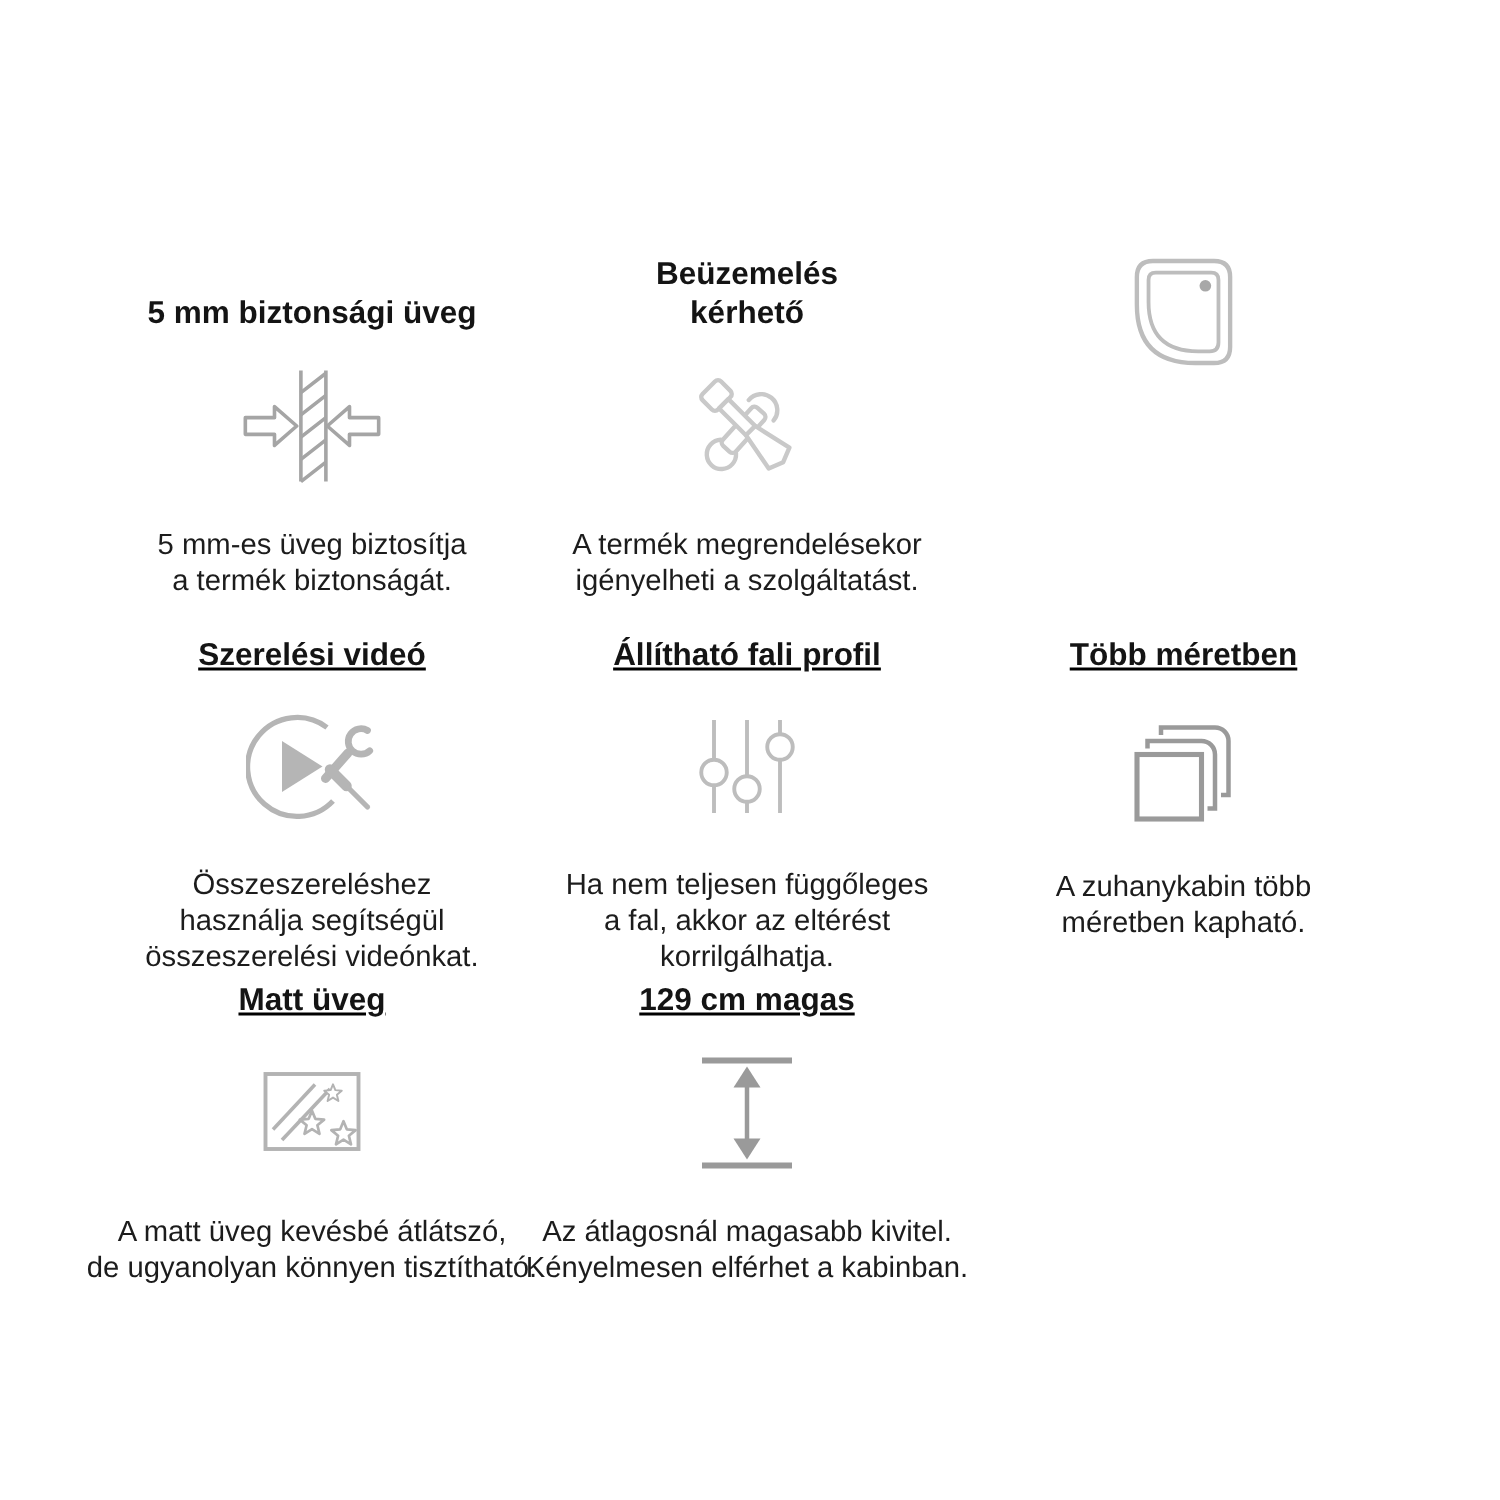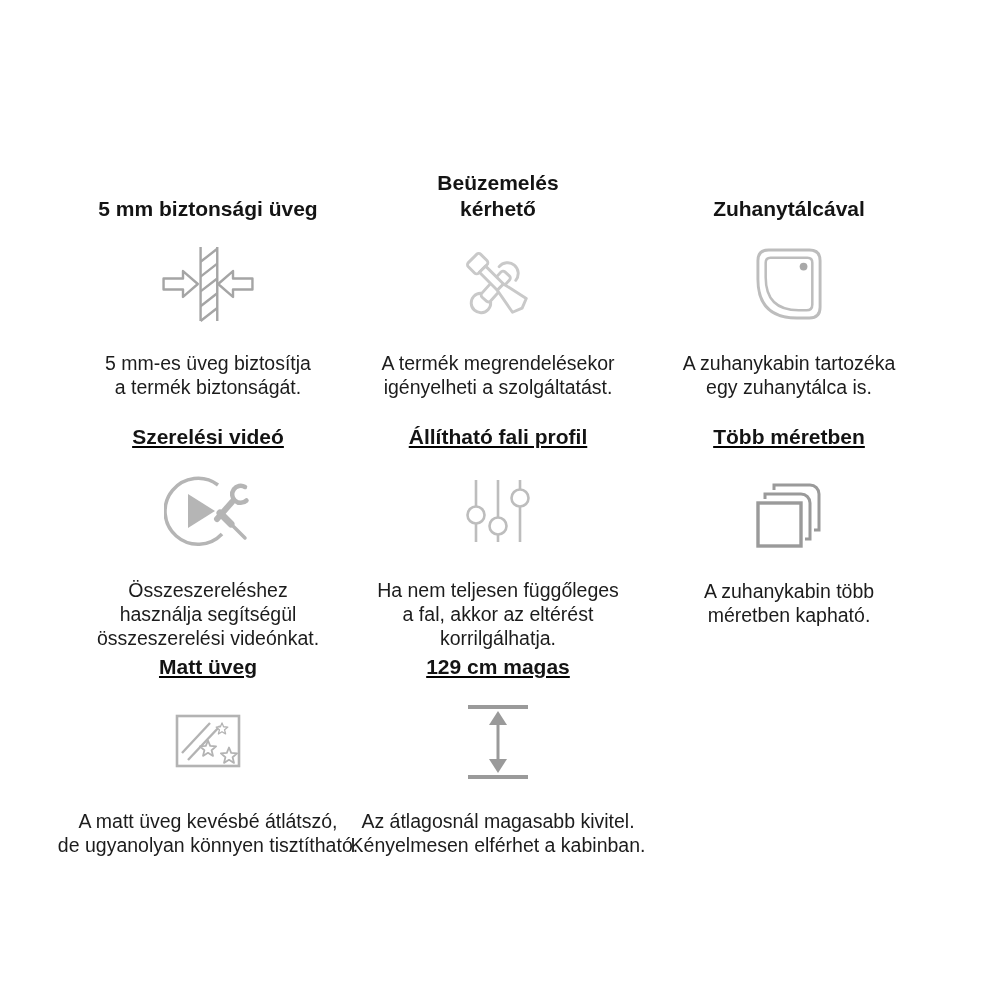--- a/index.html
+++ b/index.html
@@ -107,34 +107,29 @@
               <polygon points="46,36 73,30 77,40 73,50 46,45"></polygon>
             </g>
           </g>
         </svg>
       </div>
       <p class="desc">A termék megrendelésekor
 igényelheti a szolgáltatást.</p>
     </div>
 
     <div class="cell r1">
-      <div class="title-area">
-          <h3 class="title">Zuhanytálcával</h3>
-        </div>
       <div class="icon-box">
         <svg width="68" height="76" viewBox="0 0 70 76">
           <g stroke="#bdbdbd" stroke-width="3" fill="none">
             <path d="M3,14 Q3,3 14,3 H56 Q67,3 67,14 V62 Q67,73 56,73 H43 Q3,73 3,33 Z"></path>
             <path d="M16,11 H54 Q59,11 59,16 V59 Q59,65 53,65 H45 Q11,65 11,31 V16 Q11,11 16,11 Z" stroke-width="2.6"></path>
             <circle cx="50" cy="20" r="4" fill="#a8a8a8" stroke="none"></circle>
           </g>
         </svg>
       </div>
-      <p class="desc">A zuhanykabin tartozéka
-egy zuhanytálca is.</p>
     </div>
 
     <div class="cell r2">
       <div class="title-area">
           <h3 class="title">Szerelési videó</h3>
         </div>
       <div class="icon-box">
         <svg width="88" height="72" viewBox="0 0 88 72">
           <path d="M54,10 A33,33 0 1 0 58,59" fill="none" stroke="#b5b5b5" stroke-width="3.5"></path>
           <path d="M24,19 L51,36 L24,53 Z" fill="#b5b5b5"></path>

